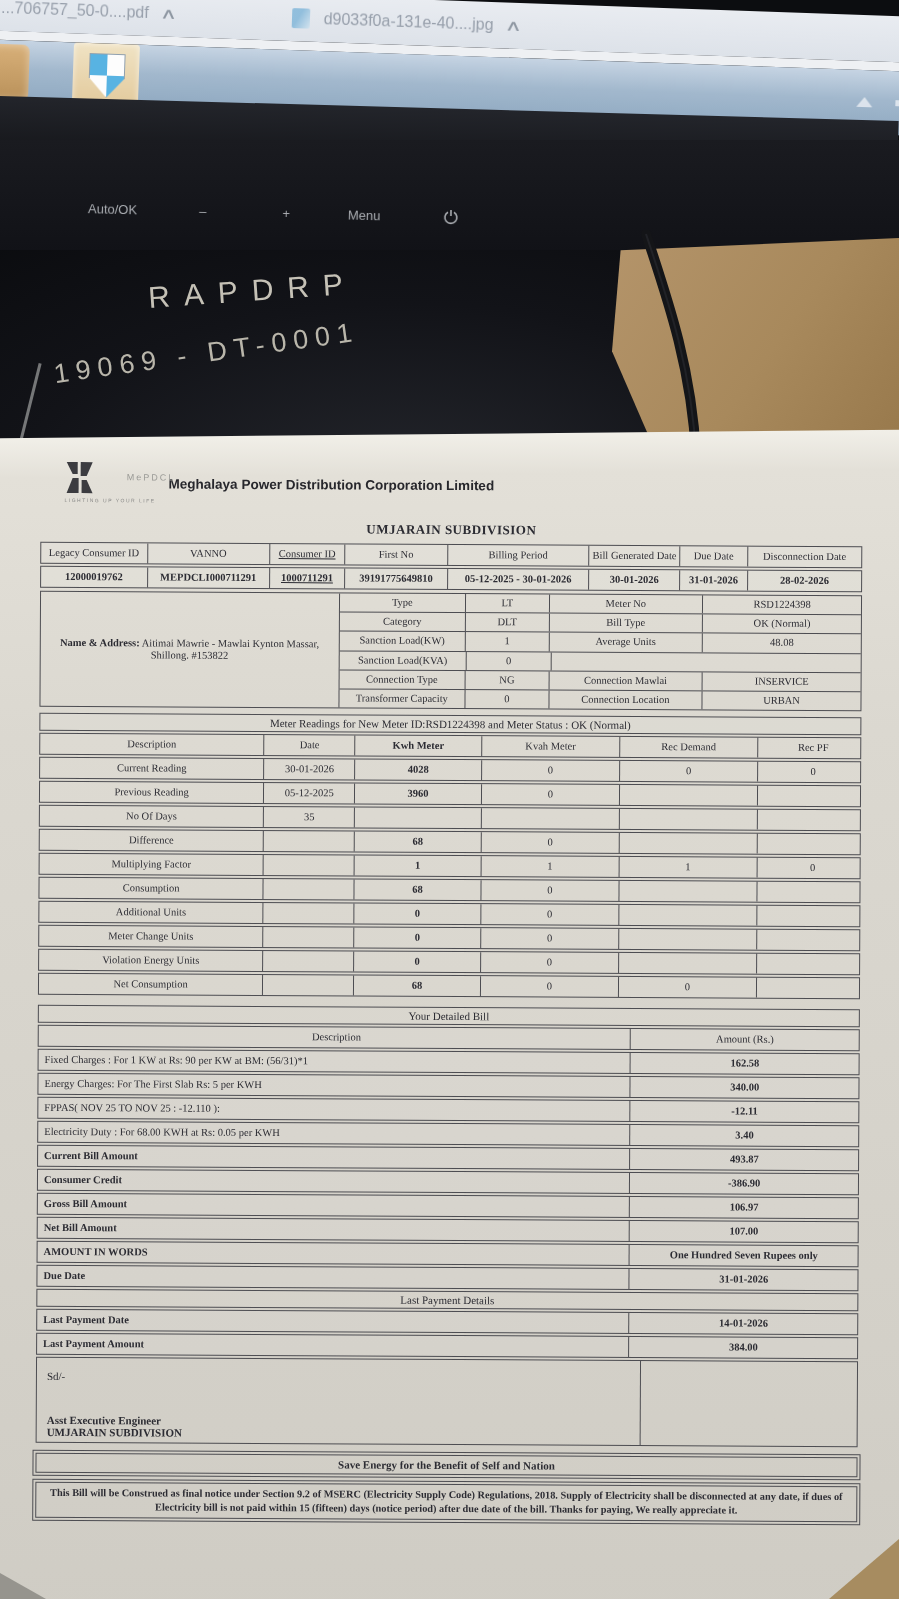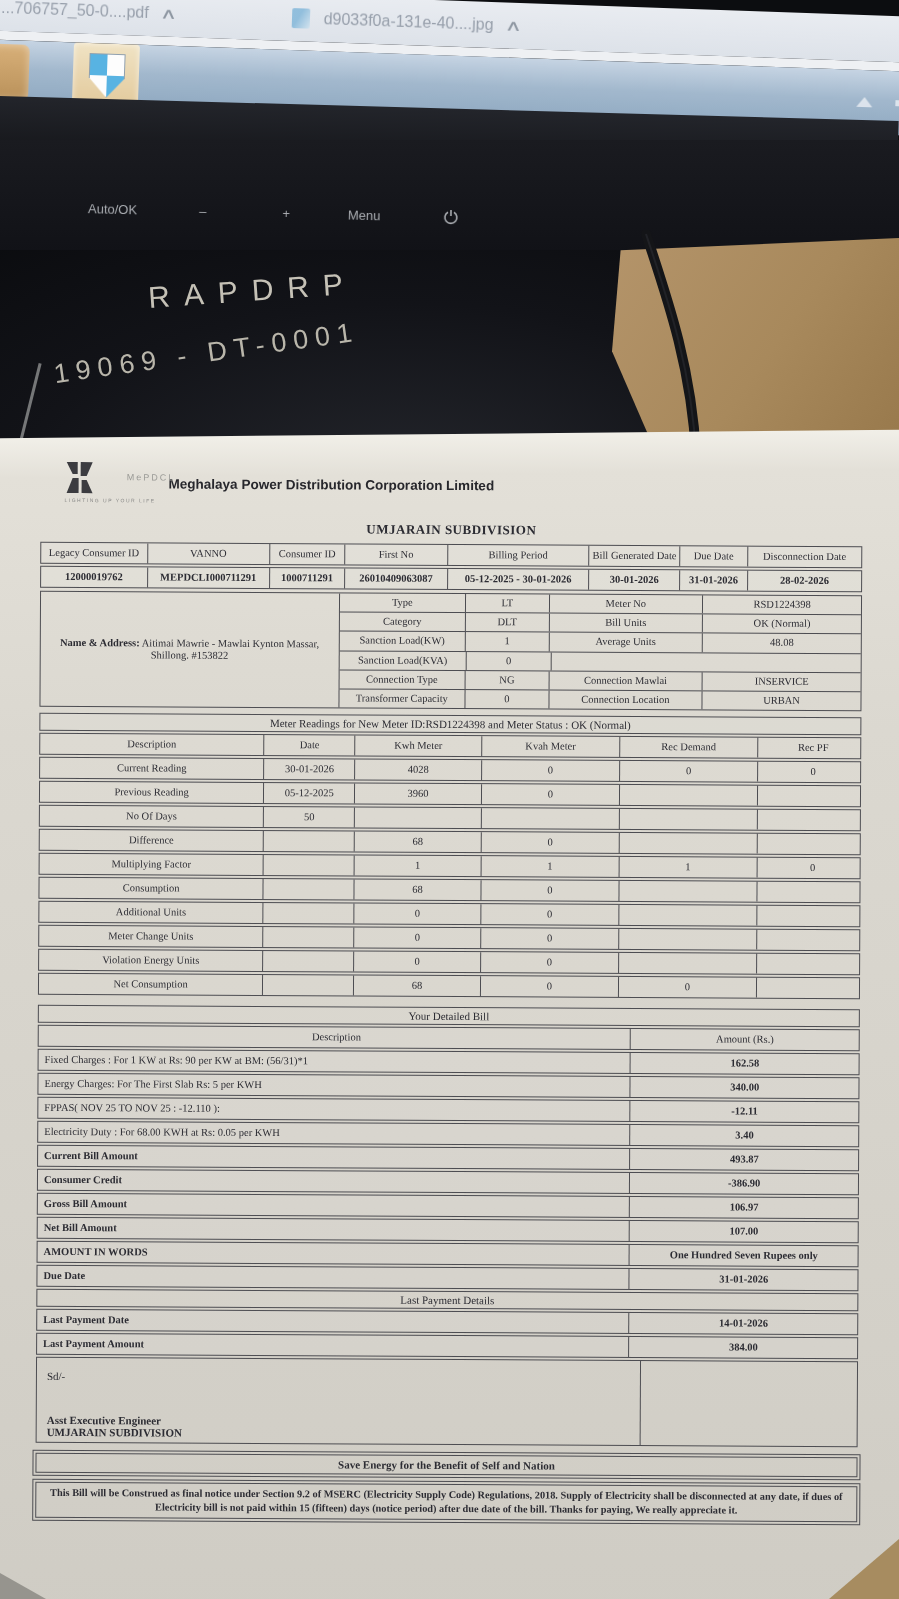--- a/index.html
+++ b/index.html
@@ -61,35 +61,35 @@
   .company{font-family:"Liberation Sans",sans-serif;font-weight:bold;font-size:13.5px;color:#27272c;margin-left:12px;margin-top:16px;}
   .doc-title{text-align:center;font-weight:bold;font-size:13px;letter-spacing:.5px;margin-top:8px;}
   
   .tbl{margin-top:6px;}
   .trow{display:flex;border:1px solid #4d4d52;margin-bottom:2px;background:rgba(255,255,255,.06);}
   .tcell{display:flex;align-items:center;justify-content:center;text-align:center;
     border-right:1px solid #4d4d52;padding:2px 2px;font-size:10.5px;line-height:1.15;min-height:16px;}
   .tcell:last-child{border-right:none;}
   .bold{font-weight:bold;}
   
-  .sc0{width:13%;} .sc1{width:15%;} .sc2{width:9%;} .sc3{width:12.5%;} .sc4{width:17.5%;} .sc5{width:11%;} .sc6{width:8%;} .sc7{width:14%;}
+  .sc0{width:13%;} .sc1{width:15%;} .sc2{width:9%;text-decoration:underline;} .sc3{width:12.5%;} .sc4{width:17.5%;} .sc5{width:11%;} .sc6{width:8%;} .sc7{width:14%;}
   
   .info-wrap{margin-top:3px;}
   .ic-name{width:35.8%;flex-direction:column;justify-content:center;}
   .info-grid{display:flex;border:1px solid #4d4d52;margin-bottom:3px;}
   .info-right{flex:1;}
   .info-right .irow{display:flex;border-bottom:1px solid #4d4d52;}
   .info-right .irow:last-child{border-bottom:none;}
   .irow .tcell{min-height:14.2px;}
   .irow .f-l1{width:24.2%;} .irow .f-v1{width:15.6%;} .irow .f-l2{width:29.6%;} .irow .f-v2{width:30.6%;border-right:none;}
   .irow .f-span{width:60.2%;border-right:none;}
   
   .banner{border:1px solid #4d4d52;text-align:center;font-size:11px;padding:2px 0;margin-bottom:2px;background:rgba(255,255,255,.05);}
   
-  .mc0{width:28%;} .mc1{width:11%;} .mc2{width:15.5%;} .mc3{width:17%;} .mc4{width:17%;} .mc5{width:11.5%;margin-left:8px;}
+  .mc0{width:28%;} .mc1{width:11%;} .mc2{width:15.5%;font-weight:bold;} .mc3{width:17%;} .mc4{width:17%;} .mc5{width:11.5%;margin-left:8px;}
   
   .dc0{width:72.3%;justify-content:flex-start;text-align:left;padding-left:6px;}
   .dc1{width:27.7%;}
   
   .sig-box{display:flex;border:1px solid #4d4d52;height:84px;margin-bottom:2px;}
   .sig-left{width:72.3%;border-right:1px solid #4d4d52;padding:6px 0 4px 10px;display:flex;flex-direction:column;font-size:11px;}
   .sig-sd{margin-top:6px;}
   .sig-role{margin-top:auto;font-weight:bold;}
   .sig-office{font-weight:bold;}
   .sig-right{flex:1;}
@@ -184,21 +184,21 @@
       <div class="tcell sc3">First No</div>
       <div class="tcell sc4">Billing Period</div>
       <div class="tcell sc5">Bill Generated Date</div>
       <div class="tcell sc6">Due Date</div>
       <div class="tcell sc7">Disconnection Date</div>
     </div>
     <div class="trow">
       <div class="tcell sc0 bold">12000019762</div>
       <div class="tcell sc1 bold">MEPDCLI000711291</div>
       <div class="tcell sc2 bold">1000711291</div>
-      <div class="tcell sc3 bold">26010409063087</div>
+      <div class="tcell sc3 bold">39191775649810</div>
       <div class="tcell sc4 bold">05-12-2025 - 30-01-2026</div>
       <div class="tcell sc5 bold">30-01-2026</div>
       <div class="tcell sc6 bold">31-01-2026</div>
       <div class="tcell sc7 bold">28-02-2026</div>
     </div>
   </div>
 
   <div class="info-wrap">
     <div class="info-grid">
       <div class="tcell ic-name" style="border-right:1px solid #4d4d52;">
@@ -208,21 +208,21 @@
       <div class="info-right">
         <div class="irow">
           <div class="tcell f-l1">Type</div>
           <div class="tcell f-v1">LT</div>
           <div class="tcell f-l2">Meter No</div>
           <div class="tcell f-v2">RSD1224398</div>
         </div>
         <div class="irow">
           <div class="tcell f-l1">Category</div>
           <div class="tcell f-v1">DLT</div>
-          <div class="tcell f-l2">Bill Units</div>
+          <div class="tcell f-l2">Bill Type</div>
           <div class="tcell f-v2">OK (Normal)</div>
         </div>
         <div class="irow">
           <div class="tcell f-l1">Sanction Load(KW)</div>
           <div class="tcell f-v1">1</div>
           <div class="tcell f-l2">Average Units</div>
           <div class="tcell f-v2">48.08</div>
         </div>
         <div class="irow">
           <div class="tcell f-l1">Sanction Load(KVA)</div>
@@ -266,21 +266,21 @@
     <div class="trow">
       <div class="tcell mc0">Previous Reading</div>
       <div class="tcell mc1">05-12-2025</div>
       <div class="tcell mc2">3960</div>
       <div class="tcell mc3">0</div>
       <div class="tcell mc4"></div>
       <div class="tcell mc5"></div>
     </div>
     <div class="trow">
       <div class="tcell mc0">No Of Days</div>
-      <div class="tcell mc1">50</div>
+      <div class="tcell mc1">35</div>
       <div class="tcell mc2"></div>
       <div class="tcell mc3"></div>
       <div class="tcell mc4"></div>
       <div class="tcell mc5"></div>
     </div>
     <div class="trow">
       <div class="tcell mc0">Difference</div>
       <div class="tcell mc1"></div>
       <div class="tcell mc2">68</div>
       <div class="tcell mc3">0</div>

